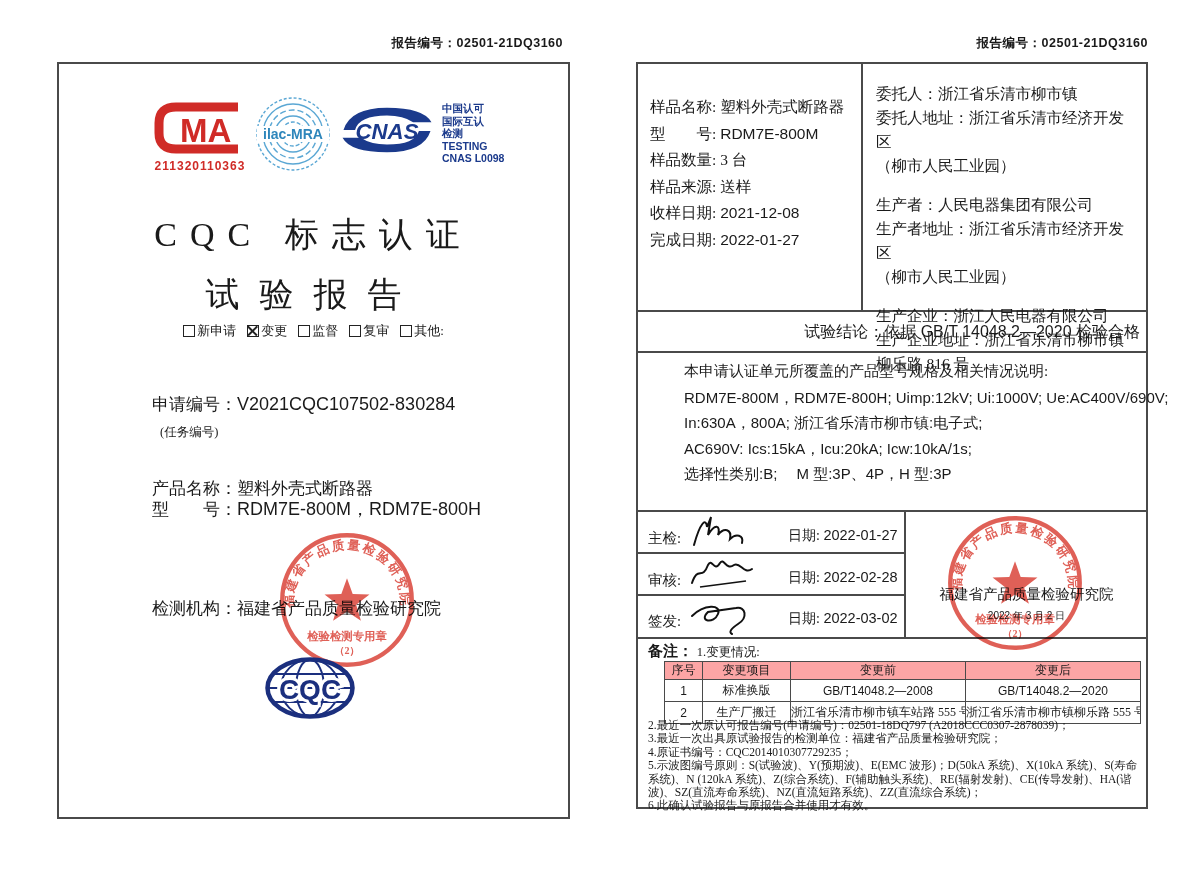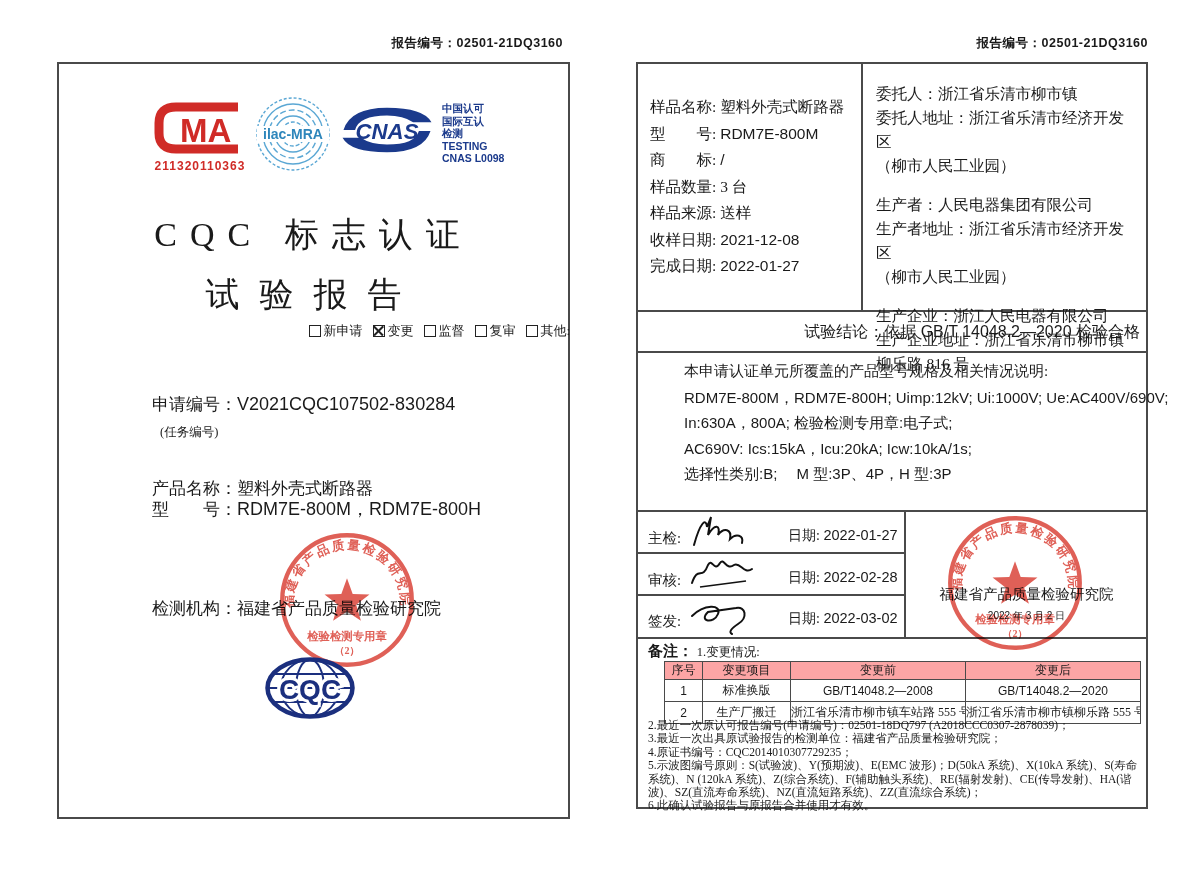--- a/index.html
+++ b/index.html
@@ -8,21 +8,21 @@
   .abs{position:absolute;}
   .sans{font-family:"Liberation Sans","DejaVu Sans",sans-serif;}
 
   
   .repno{font-size:12.5px;font-weight:700;text-align:right;letter-spacing:.5px;}
   .repno .val{font-family:"Liberation Sans","DejaVu Sans",sans-serif;}
 
   
   .p1-border{left:57px;top:62px;width:513px;height:757px;border:2px solid #4a4a4a;box-sizing:border-box;}
   .title{left:57px;width:513px;text-align:center;font-size:34px;letter-spacing:13px;font-weight:500;}
-  .cbrow{left:57px;width:513px;top:322px;display:flex;justify-content:flex-end;gap:11px;font-size:13px;}
+  .cbrow{left:57px;width:513px;top:322px;display:flex;justify-content:center;gap:11px;font-size:13px;}
   .cb-item{display:flex;align-items:center;gap:2px;white-space:nowrap;}
   .cbox{width:12px;height:12px;border:1.5px solid #222;display:inline-block;position:relative;box-sizing:border-box;flex:none;}
   .cbox.checked::before,.cbox.checked::after{content:"";position:absolute;left:-2px;top:4px;width:13px;height:1.5px;background:#222;}
   .cbox.checked::before{transform:rotate(45deg);}
   .cbox.checked::after{transform:rotate(-45deg);}
   .f-row{left:152px;font-size:17px;white-space:nowrap;}
   .f-row .val{font-family:"Liberation Sans","DejaVu Sans",sans-serif;font-size:18px;}
   .f-note{left:160px;font-size:12.5px;}
   .red{color:#d02b27;}
   .cma-num{font-size:12px;font-weight:700;letter-spacing:1px;text-align:center;}
@@ -182,21 +182,20 @@
   <div class="abs sec s5"></div>
 
   <div class="vline" style="left:861px;top:64px;height:246px;"></div>
   <div class="vline" style="left:904px;top:512px;height:125px;"></div>
   <div class="hline" style="left:638px;top:552px;width:266px;"></div>
   <div class="hline" style="left:638px;top:594px;width:266px;"></div>
 
   <div class="abs info-left">
     <div><span>样品名称:</span> <span>塑料外壳式断路器</span></div>
     <div><span>型　　号:</span> <span class="val">RDM7E-800M</span></div>
-    <div><span>商　　标:</span> <span class="val">/</span></div>
     <div><span>样品数量:</span> <span>3 台</span></div>
     <div><span>样品来源:</span> <span>送样</span></div>
     <div><span>收样日期:</span> <span class="val">2021-12-08</span></div>
     <div><span>完成日期:</span> <span class="val">2022-01-27</span></div>
   </div>
 
   <div class="abs info-right">
     <div class="grp">
       <div>委托人：浙江省乐清市柳市镇</div>
       <div>委托人地址：浙江省乐清市经济开发区</div>
@@ -214,21 +213,21 @@
     </div>
   </div>
 
   <div class="abs conc">
     <span>试验结论：</span><span class="val">依据 GB/T 14048.2—2020 检验合格</span>
   </div>
 
   <div class="abs spec">
     <div class="l0">本申请认证单元所覆盖的产品型号规格及相关情况说明:</div>
     <div>RDM7E-800M，RDM7E-800H; Uimp:12kV; Ui:1000V; Ue:AC400V/690V;</div>
-    <div>In:630A，800A;  检验检测专用章:电子式;</div>
+    <div>In:630A，800A;  浙江省乐清市柳市镇:电子式;</div>
     <div>AC690V: Ics:15kA，Icu:20kA;   Icw:10kA/1s;</div>
     <div>选择性类别:B;　  M 型:3P、4P，H 型:3P</div>
   </div>
 
   <div class="abs sig-role" style="left:648px;top:529px;">主检:</div>
   <svg class="abs" style="left:688px;top:515px;" width="72" height="36" viewBox="0 0 72 36">
     <path d="M6,30 C12,8 18,2 19,12 L23,2 L20,20 C27,8 33,10 30,20 C36,12 44,14 42,24 C48,18 56,20 54,28" fill="none" stroke="#111" stroke-width="2" stroke-linecap="round"></path>
   </svg>
   <div class="abs sig-date" style="left:788px;top:527px;">
     <span>日期:</span> <span class="val">2022-01-27</span>

